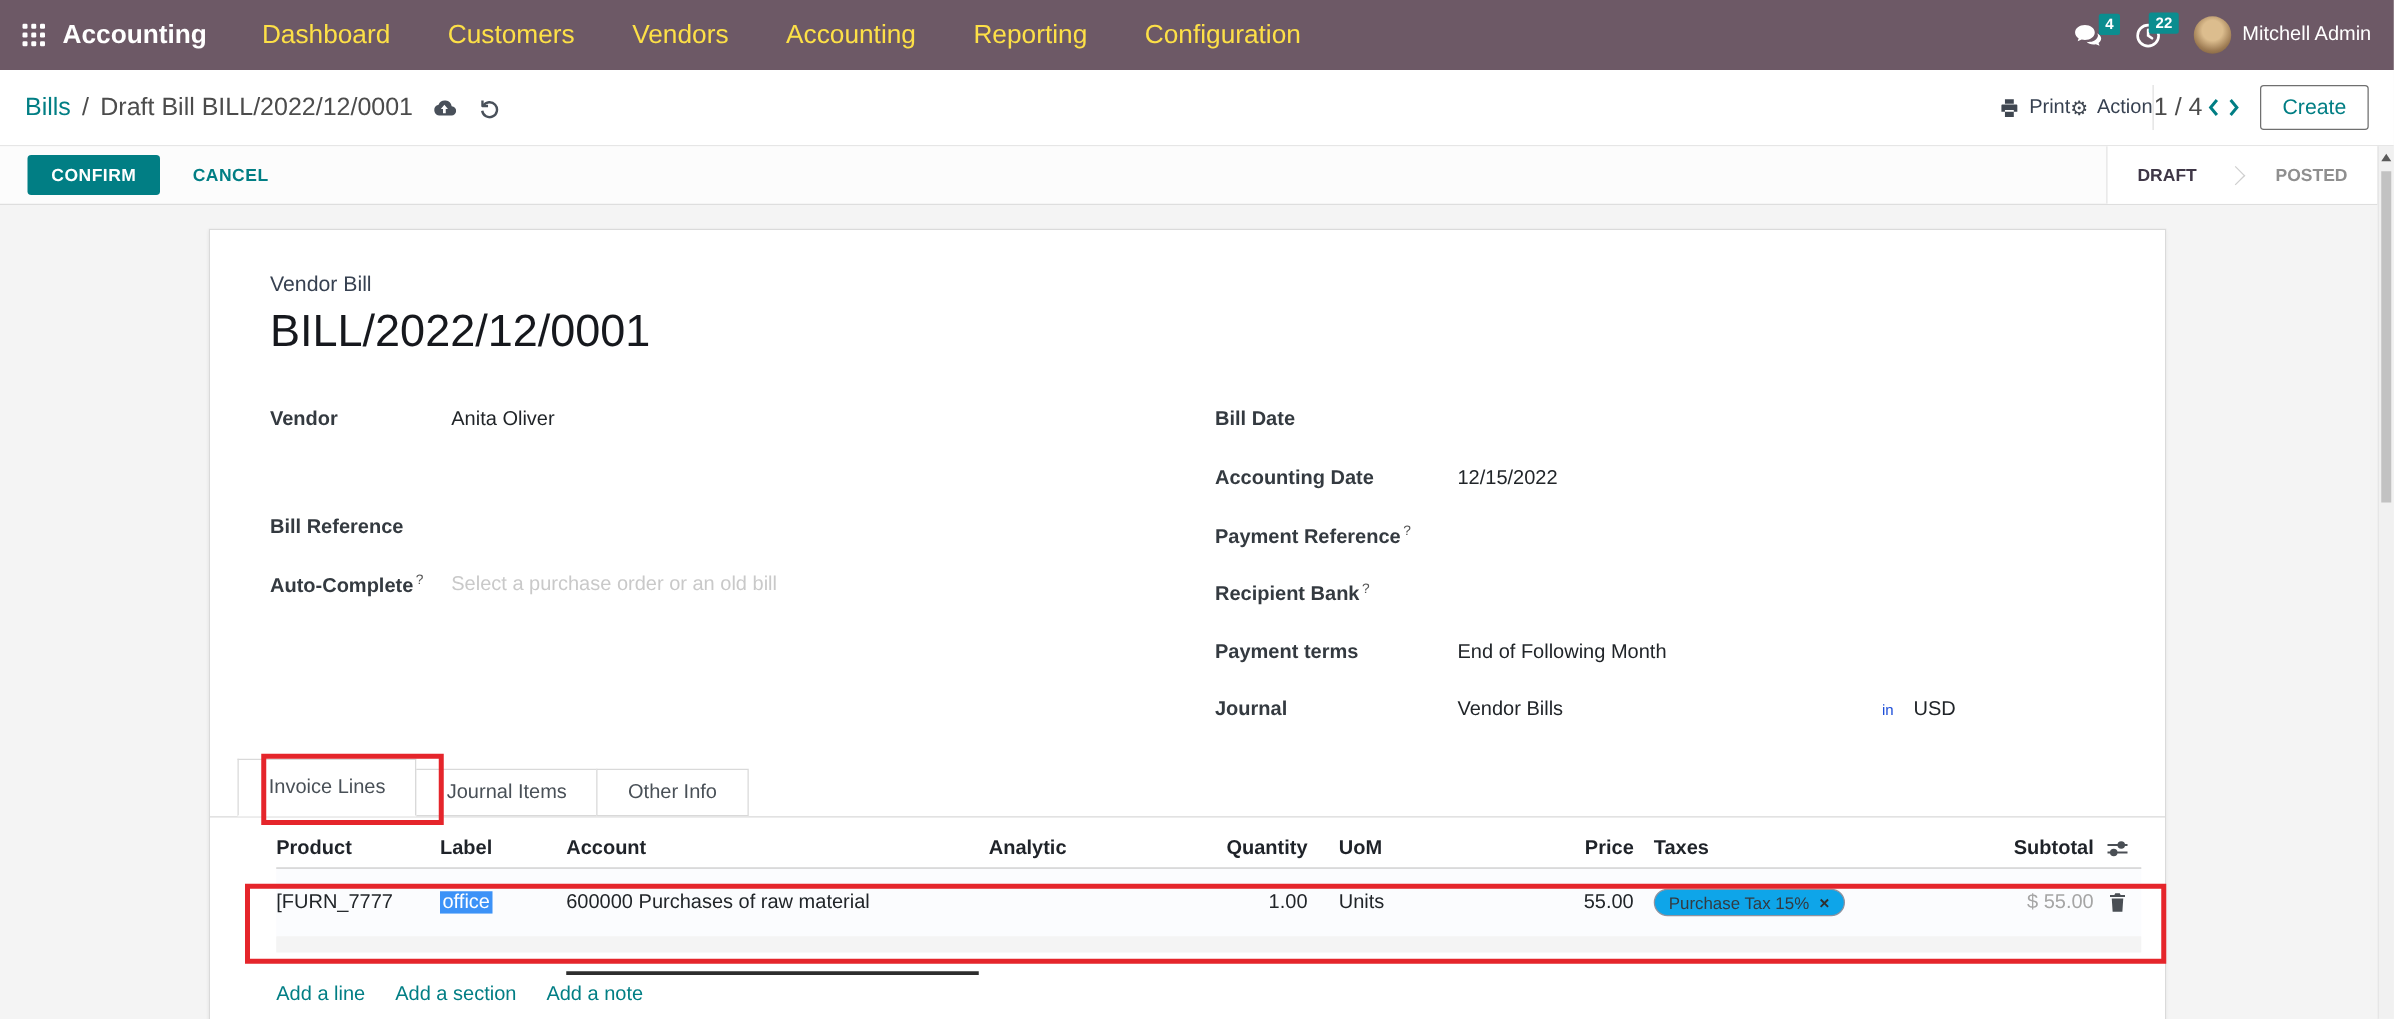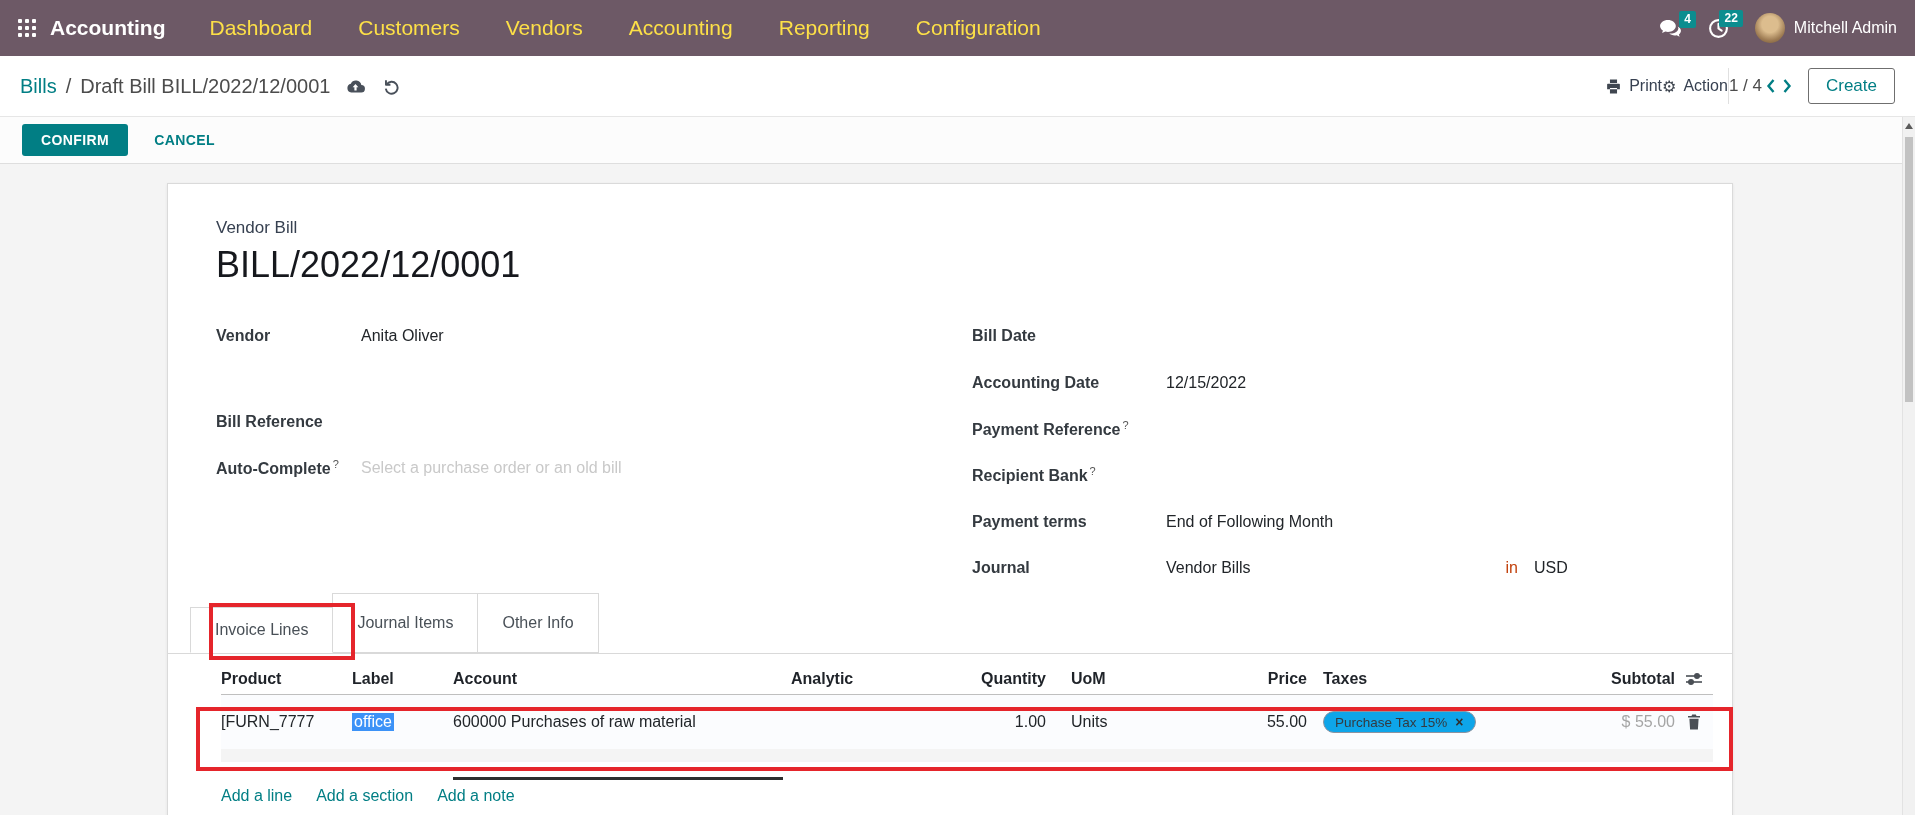--- a/index.html
+++ b/index.html
@@ -26,21 +26,21 @@
   .cp { position:absolute; left:0; top:56px; width:1915px; height:61px; background:#fff;
     border-bottom:1px solid #e6e6e6; display:flex; align-items:center; padding:0 20px; }
   .bc { display:flex; align-items:center; gap:9px; font-size:20px; }
   .bc-root { color:#017e84; cursor:pointer; }
   .bc-sep, .bc-current { color:#4c4c4c; }
   .bc-icons { display:flex; align-items:center; gap:18px; margin-left:16px; }
   .cp-right { margin-left:auto; display:flex; align-items:center; }
   .cp-btn { display:flex; align-items:center; gap:7px; font-size:16px; color:#374151; cursor:pointer; }
   .gear-glyph { font-family:"DejaVu Sans",sans-serif; font-size:16px; color:#3f4650; }
   .cp-divider { width:1px; height:36px; background:#e0e0e0; }
-  .pager-text { font-size:17px; color:#4c4c4c; }
+  .pager-text { font-size:20px; color:#4c4c4c; }
   .pg-btn { cursor:pointer; display:flex; align-items:center; padding:0 3px; }
   .btn-create { font-size:17px; color:#017e84; background:#fff; border:1px solid #6f6f6f;
     border-radius:3px; padding:7px 17px; cursor:pointer; margin-left:12px; }
 
   
   .statusbar { position:absolute; left:0; top:117px; width:1902px; height:47px; background:#fcfcfc;
     border-bottom:1px solid #dedede; display:flex; align-items:center; padding:0 0 0 22px; }
   .btn-confirm { background:#017e84; color:#fff; font-size:14px; font-weight:700;
     letter-spacing:.4px; border:none; border-radius:3px; padding:8px 19px; cursor:pointer; }
   .link-cancel { color:#017e84; font-size:14px; font-weight:700; letter-spacing:.4px;
@@ -67,27 +67,27 @@
   .doc-type { position:absolute; left:48px; top:34px; font-size:17px; color:#374151; }
   .doc-title { position:absolute; left:48px; top:60px; font-size:36px; font-weight:400; color:#16181d; }
 
   .fgroup { position:absolute; }
   .frow { position:absolute; display:flex; align-items:center; height:28px; width:640px; }
   .flabel { font-size:16px; font-weight:700; color:#343a40; flex:0 0 auto; }
   .lw-left { width:145px; } .lw-right { width:194px; }
   .fvalue { font-size:16px; color:#212529; cursor:text; }
   .placeholder { color:#c9c9c9; }
   .help-sup { font-size:11px; color:#555; vertical-align:super; margin-left:2px; font-weight:400; }
-  .muted-in { color:#c2410c; margin-left:255px; font-size:16px; }
+  .muted-in { color:#1d4ed8; margin-left:255px; font-size:12px; }
   .cur { color:#212529; margin-left:16px; font-size:16px; cursor:pointer; }
 
   
   .tabs { position:absolute; left:0; right:0; top:425px; height:45px;
     border-bottom:1px solid #d9d9d9; padding-left:22px; display:flex; align-items:flex-end; }
-  .tab { height:60px; display:flex; align-items:center; padding:0 24px; background:#fff;
+  .tab { height:38px; display:flex; align-items:center; padding:0 24px; background:#fff;
     border:1px solid #d9d9d9; margin-right:-1px; font-size:16px; color:#495057; cursor:pointer; }
   .tab.active { height:46px; border-bottom:1px solid #fff; position:relative; z-index:2; }
 
   
   .tgrid { display:grid; grid-template-columns:131px 101px 338px 130px 125px 100px 161px 254px 114px 38px;
     align-items:center; }
   .thead { position:absolute; left:53px; top:480px; width:1492px; height:31px;
     border-bottom:1px solid #bfbfbf; font-size:16px; font-weight:700; color:#1f2329; }
   .trow { position:absolute; left:53px; top:511px; width:1492px; height:54px;
     background:#fbfcfe; font-size:16px; color:#212529; }
@@ -205,20 +205,25 @@
           <path d="M2 2l5 6-5 6"></path>
         </svg>
     </span>
     <button class="btn-create">Create</button>
   </div>
 </div>
 
 <div class="statusbar">
   <button class="btn-confirm">CONFIRM</button>
   <span class="link-cancel">CANCEL</span>
+  <div class="states">
+    <span class="state active">DRAFT</span>
+    <span class="chev-sep"></span>
+    <span class="state muted">POSTED</span>
+  </div>
 </div>
 
 <div class="scrollbar">
   <div class="sb-up"></div>
   <div class="sb-thumb"></div>
 </div>
 
 <div class="content">
   <div class="sheet">
 

